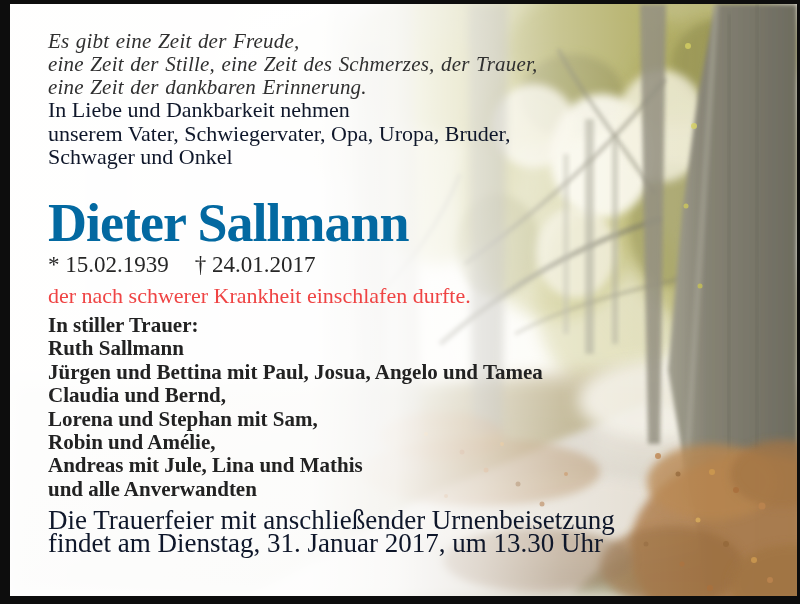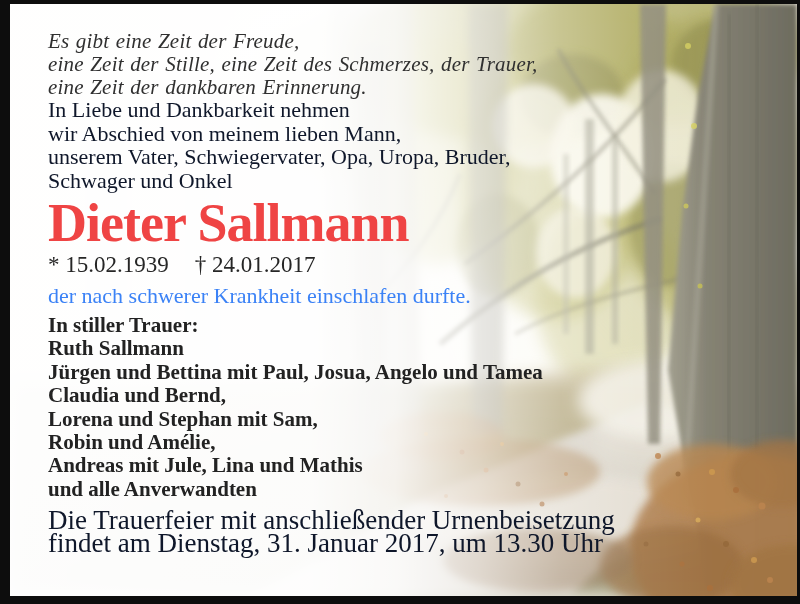--- a/index.html
+++ b/index.html
@@ -25,24 +25,24 @@
       rgba(255,255,255,.88) 385px,
       rgba(255,255,255,.60) 470px,
       rgba(255,255,255,.28) 550px,
       rgba(255,255,255,.07) 625px,
       rgba(255,255,255,0) 700px);
   }
   .textlayer{position:absolute;left:0;top:0;width:787px;height:464px;color:#2b2b2b;}
   .block{position:absolute;left:38px;white-space:nowrap;}
   .epigraph{top:26px;font-style:italic;font-size:21px;line-height:23px;color:#303030;letter-spacing:.2px;word-spacing:1px;}
   .opening{top:94px;font-size:22px;line-height:23.6px;color:#0f172a;}
-  .name{top:190px;font-size:54px;line-height:58px;font-weight:bold;color:#ef4444;letter-spacing:-1px;margin:0;}
+  .name{top:190px;font-size:54px;line-height:58px;font-weight:bold;color:#0369a1;letter-spacing:-1px;margin:0;}
   .dates{top:248px;font-size:23px;color:#262626;}
   .dates .death{margin-left:26px;}
-  .condolence{top:279px;font-size:22px;color:#3b82f6;}
+  .condolence{top:279px;font-size:22px;color:#ef4444;}
   .mourners{top:310px;font-size:21px;line-height:23.4px;font-weight:bold;color:#222222;}
   .funeral{top:505px;font-size:27px;line-height:23.4px;color:#0f172a;}
 </style>
 </head>
 <body>
 
 <div class="frame">
   <div class="inner">
 
     <svg class="photo" viewBox="0 0 787 592" preserveAspectRatio="none" aria-hidden="true">
@@ -170,21 +170,20 @@
     <div class="textlayer">
 
       <div class="block epigraph">
         <div>Es gibt eine Zeit der Freude,</div>
         <div>eine Zeit der Stille, eine Zeit des Schmerzes, der Trauer,</div>
         <div>eine Zeit der dankbaren Erinnerung.</div>
       </div>
 
       <div class="block opening">
         <div>In Liebe und Dankbarkeit nehmen</div>
-        <div>wir Abschied von meinem lieben Mann,</div>
         <div>unserem Vater, Schwiegervater, Opa, Uropa, Bruder,</div>
         <div>Schwager und Onkel</div>
       </div>
 
       <h1 class="block name">Dieter Sallmann</h1>
 
       <div class="block dates">
         <span class="birth">* 15.02.1939</span><span class="death">† 24.01.2017</span>
       </div>
 

